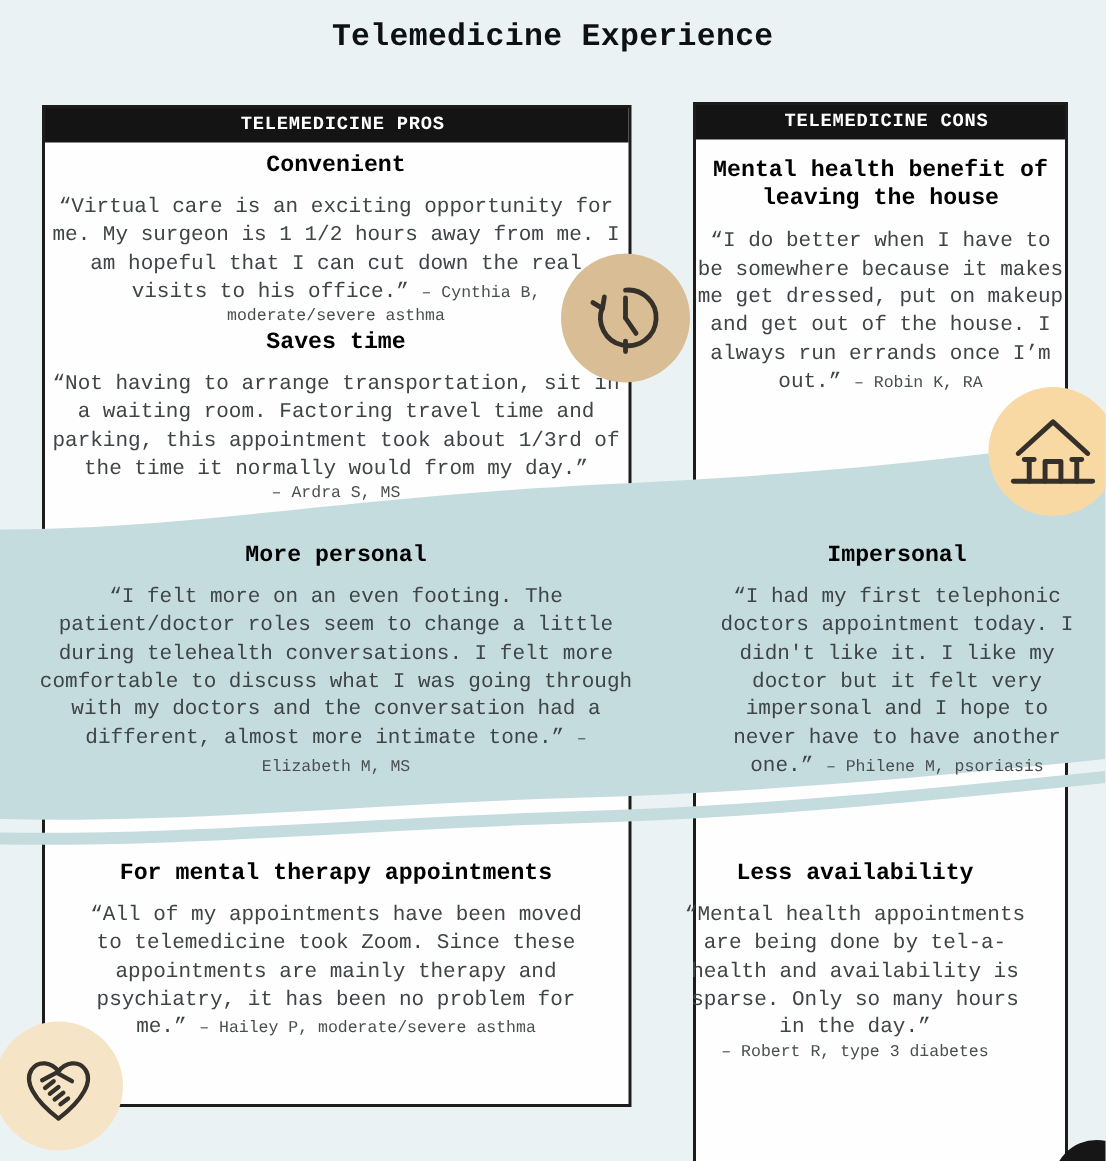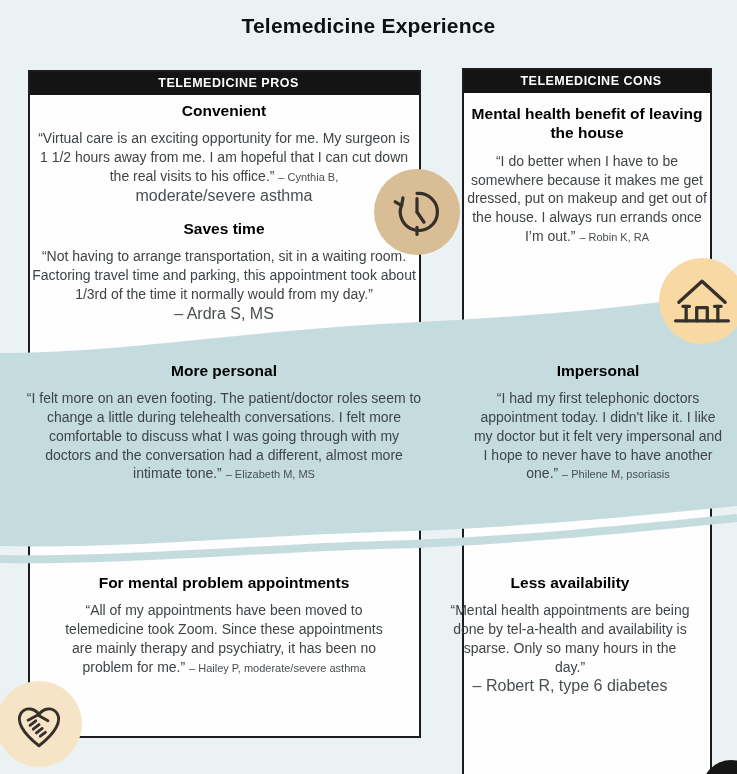--- a/index.html
+++ b/index.html
@@ -1,19 +1,19 @@
 <!DOCTYPE html>
 <html><head>
 <meta charset="utf-8">
 <style>
   * { margin:0; padding:0; box-sizing:border-box; }
   body { background:#ebf2f4; font-family:"Liberation Sans", sans-serif; }
   .canvas {
     position:relative; width:737px; height:774px;
-    background:#ebf2f4; overflow:hidden; margin:0 auto;
+    background:#ebf2f4; overflow:hidden; margin:0 auto;font-family:Liberation Mono, monospace;
   }
   .page-title {
     position:absolute; top:14px; left:0; width:737px;
     text-align:center; font-size:21px; font-weight:bold; color:#0f1011;
     letter-spacing:0.2px; z-index:3;
   }
   .card {
     position:absolute; background:#fefefe; border:2px solid #1c1c1c; z-index:1;
   }
   .card-pros { left:28px; top:70px; width:393px; height:668px; }
@@ -28,21 +28,21 @@
     position:absolute; z-index:3; text-align:center;
   }
   .section h2 {
     font-size:15.5px; font-weight:bold; color:#000000;
     margin-bottom:9px; line-height:1.25;
   }
   .quote {
     font-size:14px; color:#3f4447; line-height:1.34;
   }
   .attr { font-size:11px; color:#494e51; }
-  .attr-line { font-size:16px; color:#494e51; line-height:1.3; }
+  .attr-line { font-size:11px; color:#494e51; line-height:1.3; }
   .icon-circle {
     position:absolute; width:86px; height:86px; border-radius:50%;
     display:flex; align-items:center; justify-content:center; z-index:4;
   }
   .circle-clock { left:374px; top:169px; background:#d9bd94; }
   .circle-house { left:659px; top:258px; background:#f8d9a4; }
   .circle-handshake { left:-4px; top:681px; background:#f5e5c6; }
   .corner-dot {
     position:absolute; left:702px; top:760px; width:58px; height:58px;
     border-radius:50%; background:#161616; z-index:5;
@@ -79,38 +79,38 @@
     <p class="quote">“Not having to arrange transportation, sit in a waiting room. Factoring travel time and parking, this appointment took about 1/3rd of the time it normally would from my day.”</p>
     <div class="attr-line">– Ardra S, MS</div>
   </div>
 
   <div class="section" style="left:26px; top:361px; width:396px;">
     <h2>More personal</h2>
     <p class="quote"><span>“I felt more on an even footing. The patient/doctor roles seem to change a little during telehealth conversations. I felt more comfortable to discuss what I was going through with my doctors and the conversation had a different, almost more intimate tone.”</span> <span class="attr">– Elizabeth M, MS</span></p>
   </div>
 
   <div class="section" style="left:56px; top:573px; width:336px;">
-    <h2>For mental problem appointments</h2>
+    <h2>For mental therapy appointments</h2>
     <p class="quote"><span>“All of my appointments have been moved to telemedicine took Zoom. Since these appointments are mainly therapy and psychiatry, it has been no problem for me.”</span> <span class="attr">– Hailey P, moderate/severe asthma</span></p>
   </div>
 
   <div class="section" style="left:472px; top:361px; width:252px;">
     <h2>Impersonal</h2>
     <p class="quote"><span>“I had my first telephonic doctors appointment today. I didn't like it. I like my doctor but it felt very impersonal and I hope to never have to have another one.”</span> <span class="attr">– Philene M, psoriasis</span></p>
   </div>
 
   <div class="section" style="left:465px; top:104px; width:244px;">
     <h2>Mental health benefit of leaving the house</h2>
     <p class="quote"><span>“I do better when I have to be somewhere because it makes me get dressed, put on makeup and get out of the house. I always run errands once I’m out.”</span> <span class="attr">– Robin K, RA</span></p>
   </div>
 
   <div class="section" style="left:450px; top:573px; width:240px;">
     <h2>Less availability</h2>
     <p class="quote">“Mental health appointments are being done by tel-a-health and availability is sparse. Only so many hours in the day.”</p>
-    <div class="attr-line">– Robert R, type 6 diabetes</div>
+    <div class="attr-line">– Robert R, type 3 diabetes</div>
   </div>
 
   <div class="icon-circle circle-clock">
     <svg width="64" height="64" viewBox="0 0 100 100">
       <g class="ic" stroke-width="5">
         <path d="M50,21 A29,29 0 1 1 26,39"></path>
         <path d="M16,34 L26,40 L28,28"></path>
         <path d="M50,50 L50,29"></path>
         <path d="M50,50 L61,66"></path>
         <path d="M50,74 L50,85"></path>

